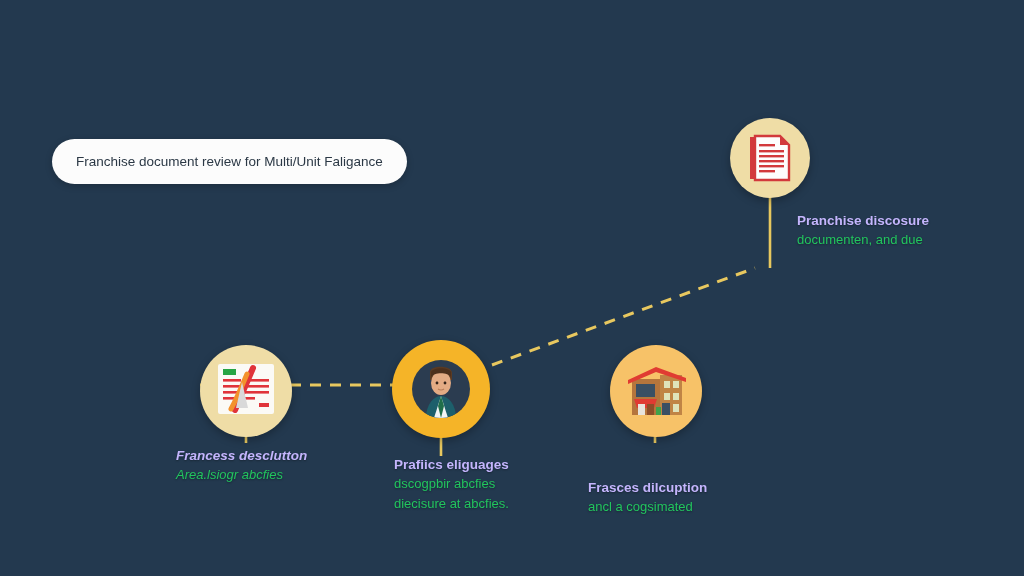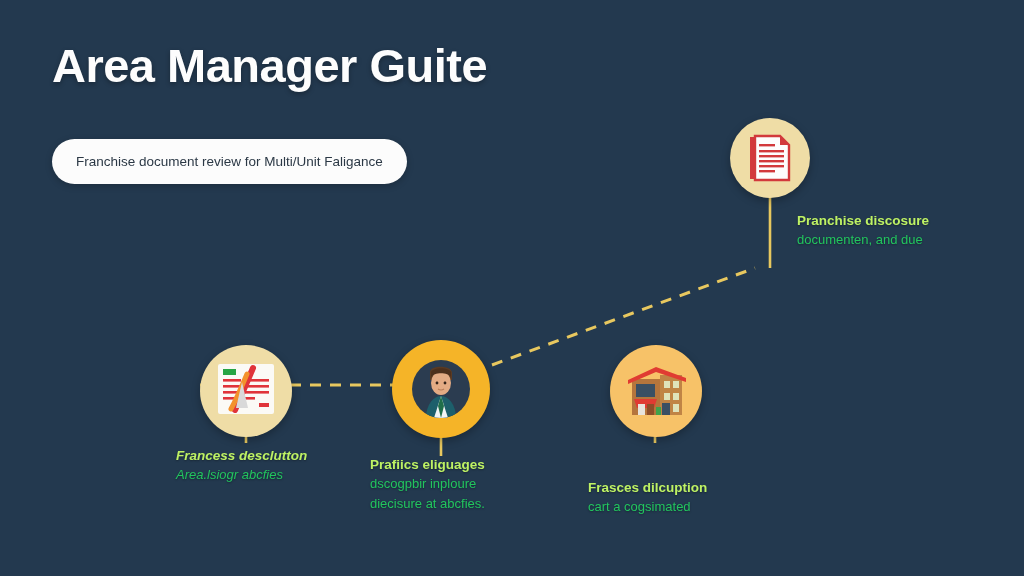--- a/index.html
+++ b/index.html
@@ -39,36 +39,35 @@
   
   .node{position:absolute;}
   .circ{
     position:absolute;border-radius:50%;
     display:flex;align-items:center;justify-content:center;
     box-shadow:0 3px 9px rgba(0,0,0,.28);
     overflow:hidden;
   }
   .cap{position:absolute;}
   .cap-h{
-    font-size:13.5px;font-weight:bold;color:#bef264;
+    font-size:13.5px;font-weight:bold;color:#c4b5fd;
     white-space:nowrap;margin-bottom:2px;
     text-shadow:0 1px 2px rgba(0,0,0,.35);
   }
   .cap-b{
     font-size:13px;color:#22c55e;line-height:1.55;
     text-shadow:0 1px 2px rgba(0,0,0,.35);
   }
   .cap-b div{white-space:nowrap;}
 </style>
 </head>
 <body>
 
 <div id="stage">
 
-  <div class="title">Area Manager Guite</div>
 
   <div class="pill">
     <span class="pill-text">Franchise document review for Multi/Unit Faligance</span>
   </div>
 
   <svg class="links" viewBox="0 0 1024 576">
 
     <path d="M290 385 L393 385" stroke="#e8c85f" stroke-width="3" fill="none" stroke-dasharray="11 9" stroke-linecap="butt"></path>
 
     <path d="M492 365 L755 268" stroke="#e8c85f" stroke-width="3" fill="none" stroke-dasharray="11 9" stroke-linecap="butt"></path>
@@ -140,24 +139,24 @@
           <path d="M19 17 C22 12 36 12 39 17 L39 12 C36 7 22 7 19 12 Z" fill="#4d301c"></path>
           <circle cx="25" cy="23" r="1.4" fill="#32231a"></circle>
           <circle cx="33" cy="23" r="1.4" fill="#32231a"></circle>
           <path d="M26 29 Q29 31 32 29" stroke="#b77c58" stroke-width="1.2" fill="none"></path>
           <path d="M14 58 C14 44 22 36 29 36 C36 36 44 44 44 58 Z" fill="#1d5f6b"></path>
           <path d="M29 36 L22 58 L36 58 Z" fill="#f2f4f5"></path>
           <path d="M29 36 L26 46 L29 58 L32 46 Z" fill="#1f6f4a"></path>
         </svg>
       </div>
     </div>
-    <div class="cap" style="left:370px;top:457px;">
+    <div class="cap" style="left:394px;top:457px;">
       <div class="cap-h">Prafiics eliguages</div>
       <div class="cap-b">
-        <div>dscogpbir inploure</div>
+        <div>dscogpbir abcfies</div>
         <div>diecisure at abcfies.</div>
       </div>
     </div>
   </div>
 
   <div class="node">
     <div class="circ" style="left:610px;top:345px;width:92px;height:92px;background:#f7c268;">
       <svg width="64" height="56" viewBox="0 0 64 56">
         <rect x="8" y="16" width="28" height="36" fill="#b5753c"></rect>
         <rect x="36" y="12" width="22" height="40" fill="#c08445"></rect>
@@ -173,18 +172,18 @@
           <rect x="49" y="30" width="6" height="7"></rect>
           <rect x="49" y="41" width="6" height="8"></rect>
         </g>
         <rect x="38" y="40" width="8" height="12" fill="#3a4f63"></rect>
         <rect x="32" y="44" width="5" height="8" fill="#3fa34a"></rect>
       </svg>
     </div>
     <div class="cap" style="left:588px;top:448px;margin-top:32px;">
       <div class="cap-h">Frasces dilcuption</div>
       <div class="cap-b">
-        <div>cart a cogsimated</div>
+        <div>ancl a cogsimated</div>
       </div>
     </div>
   </div>
 
 </div>
 
 </body></html>

